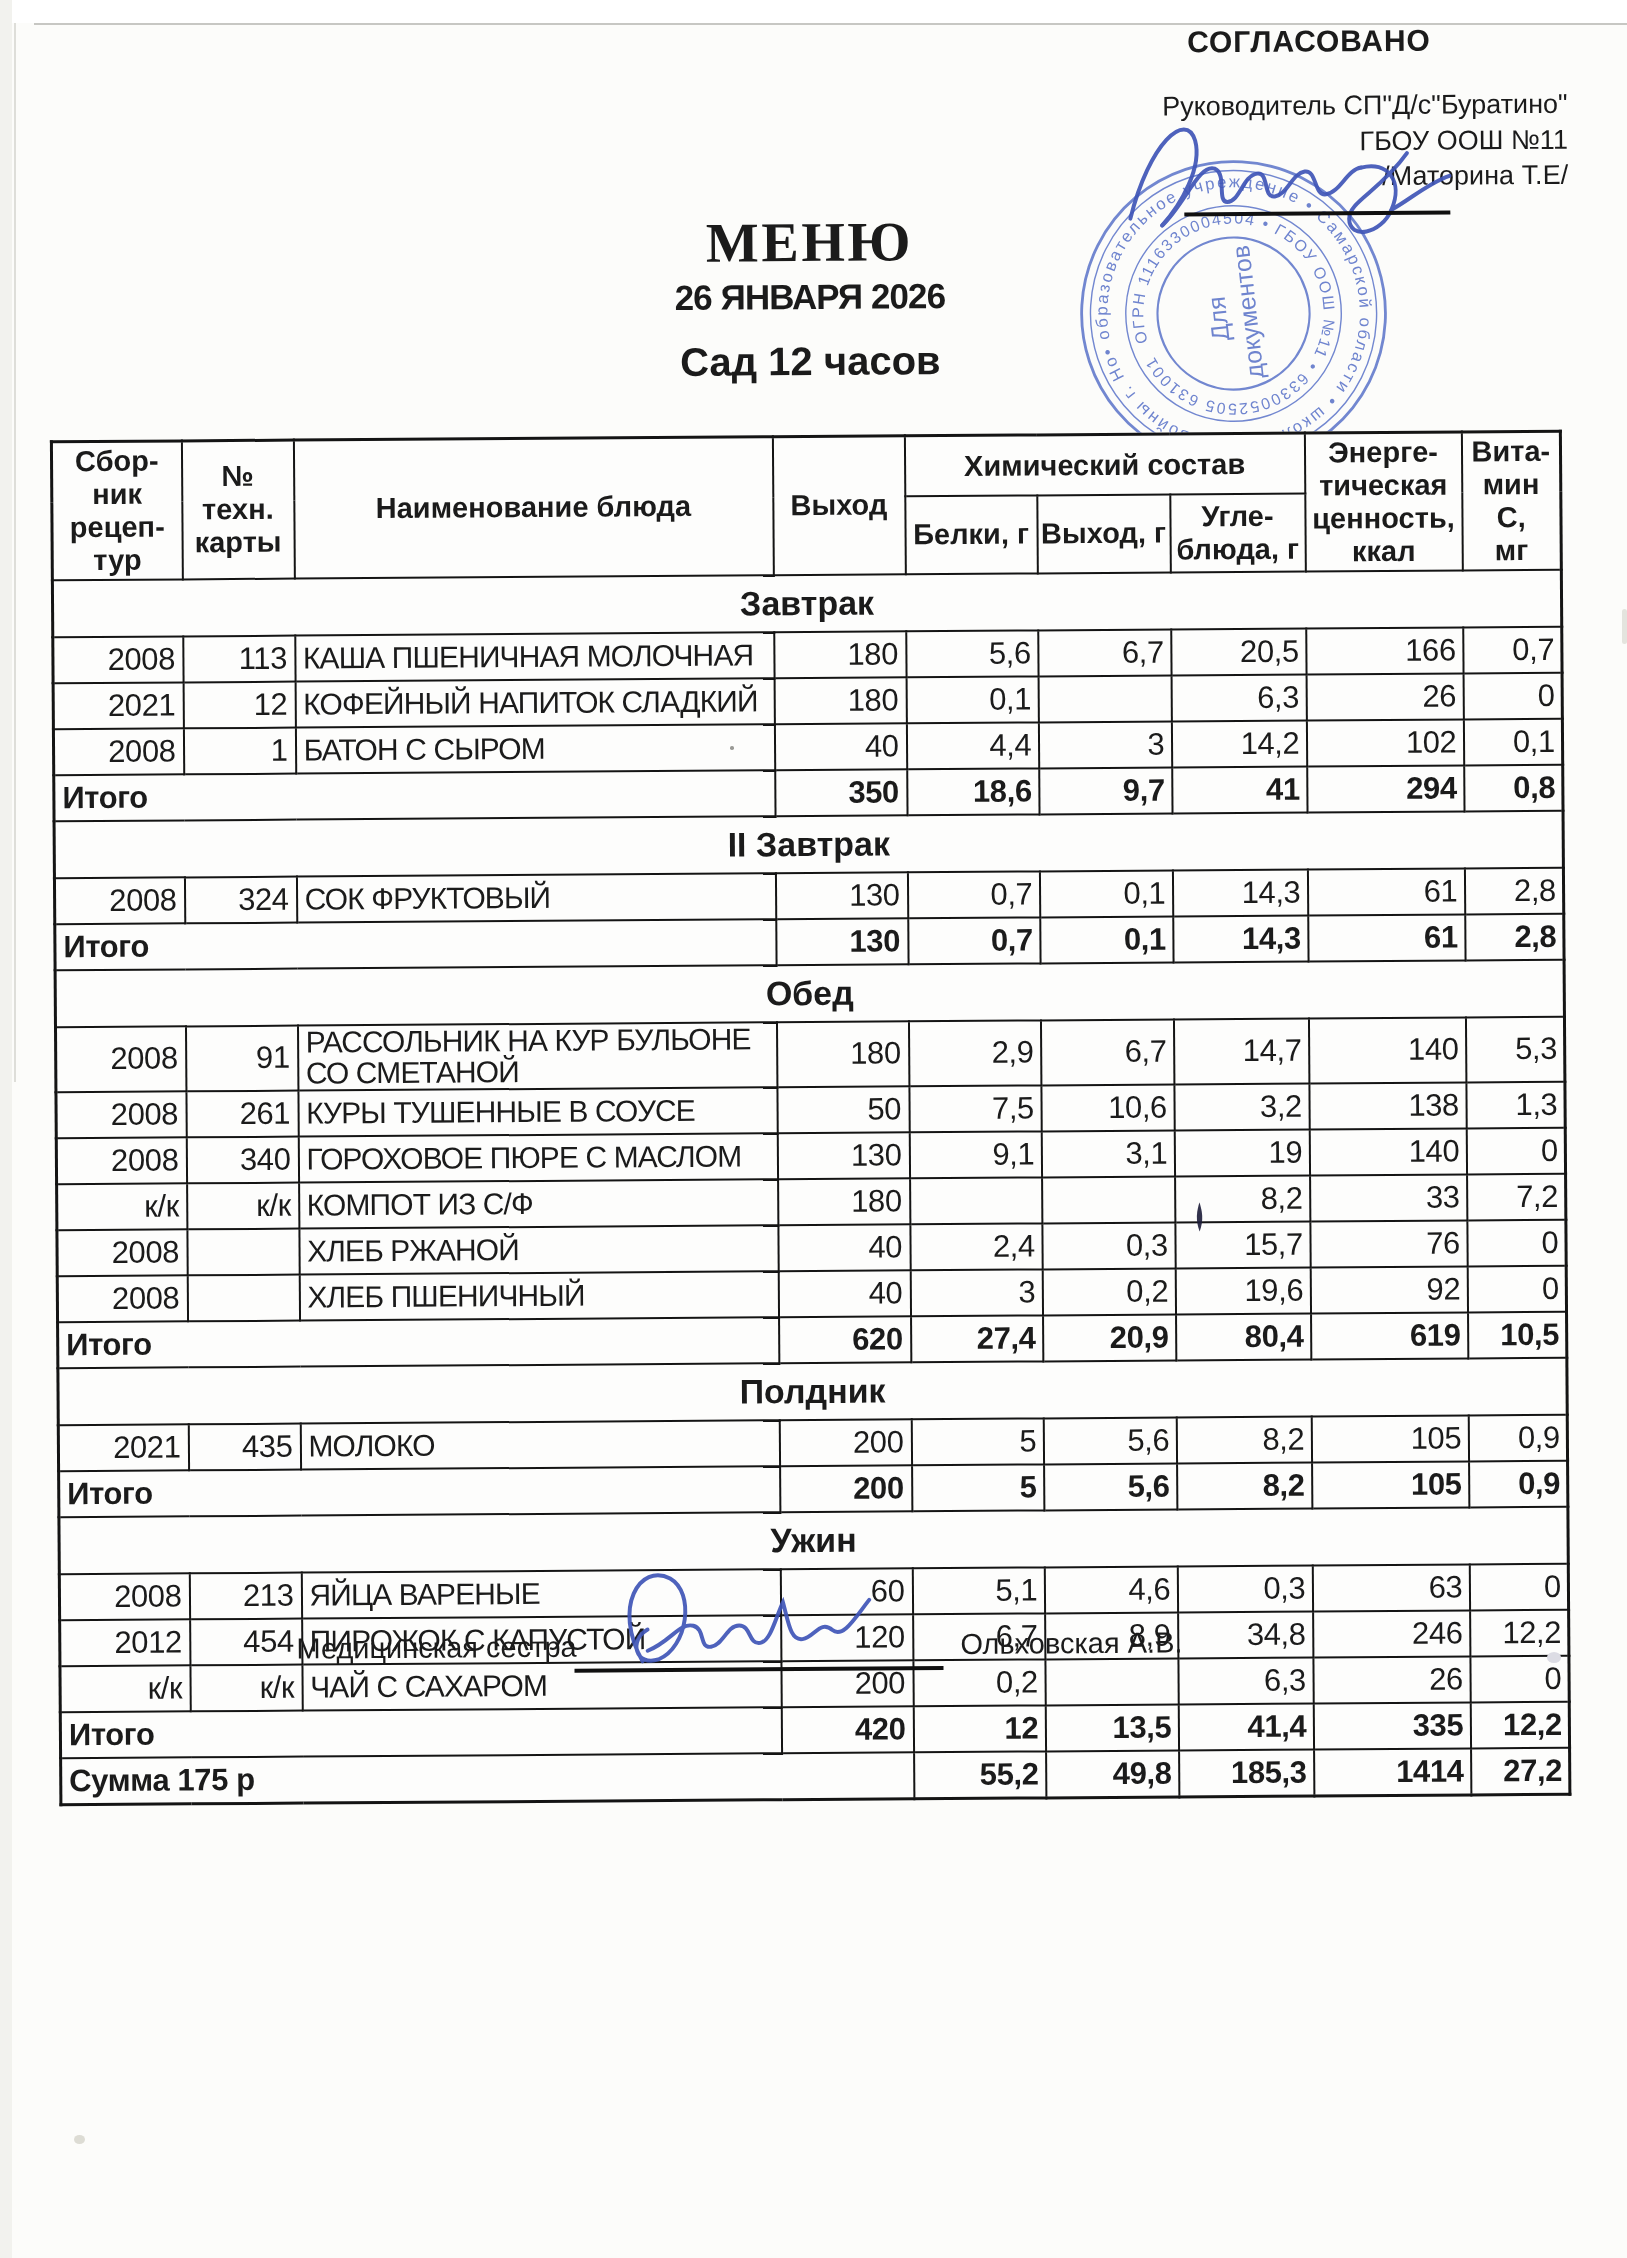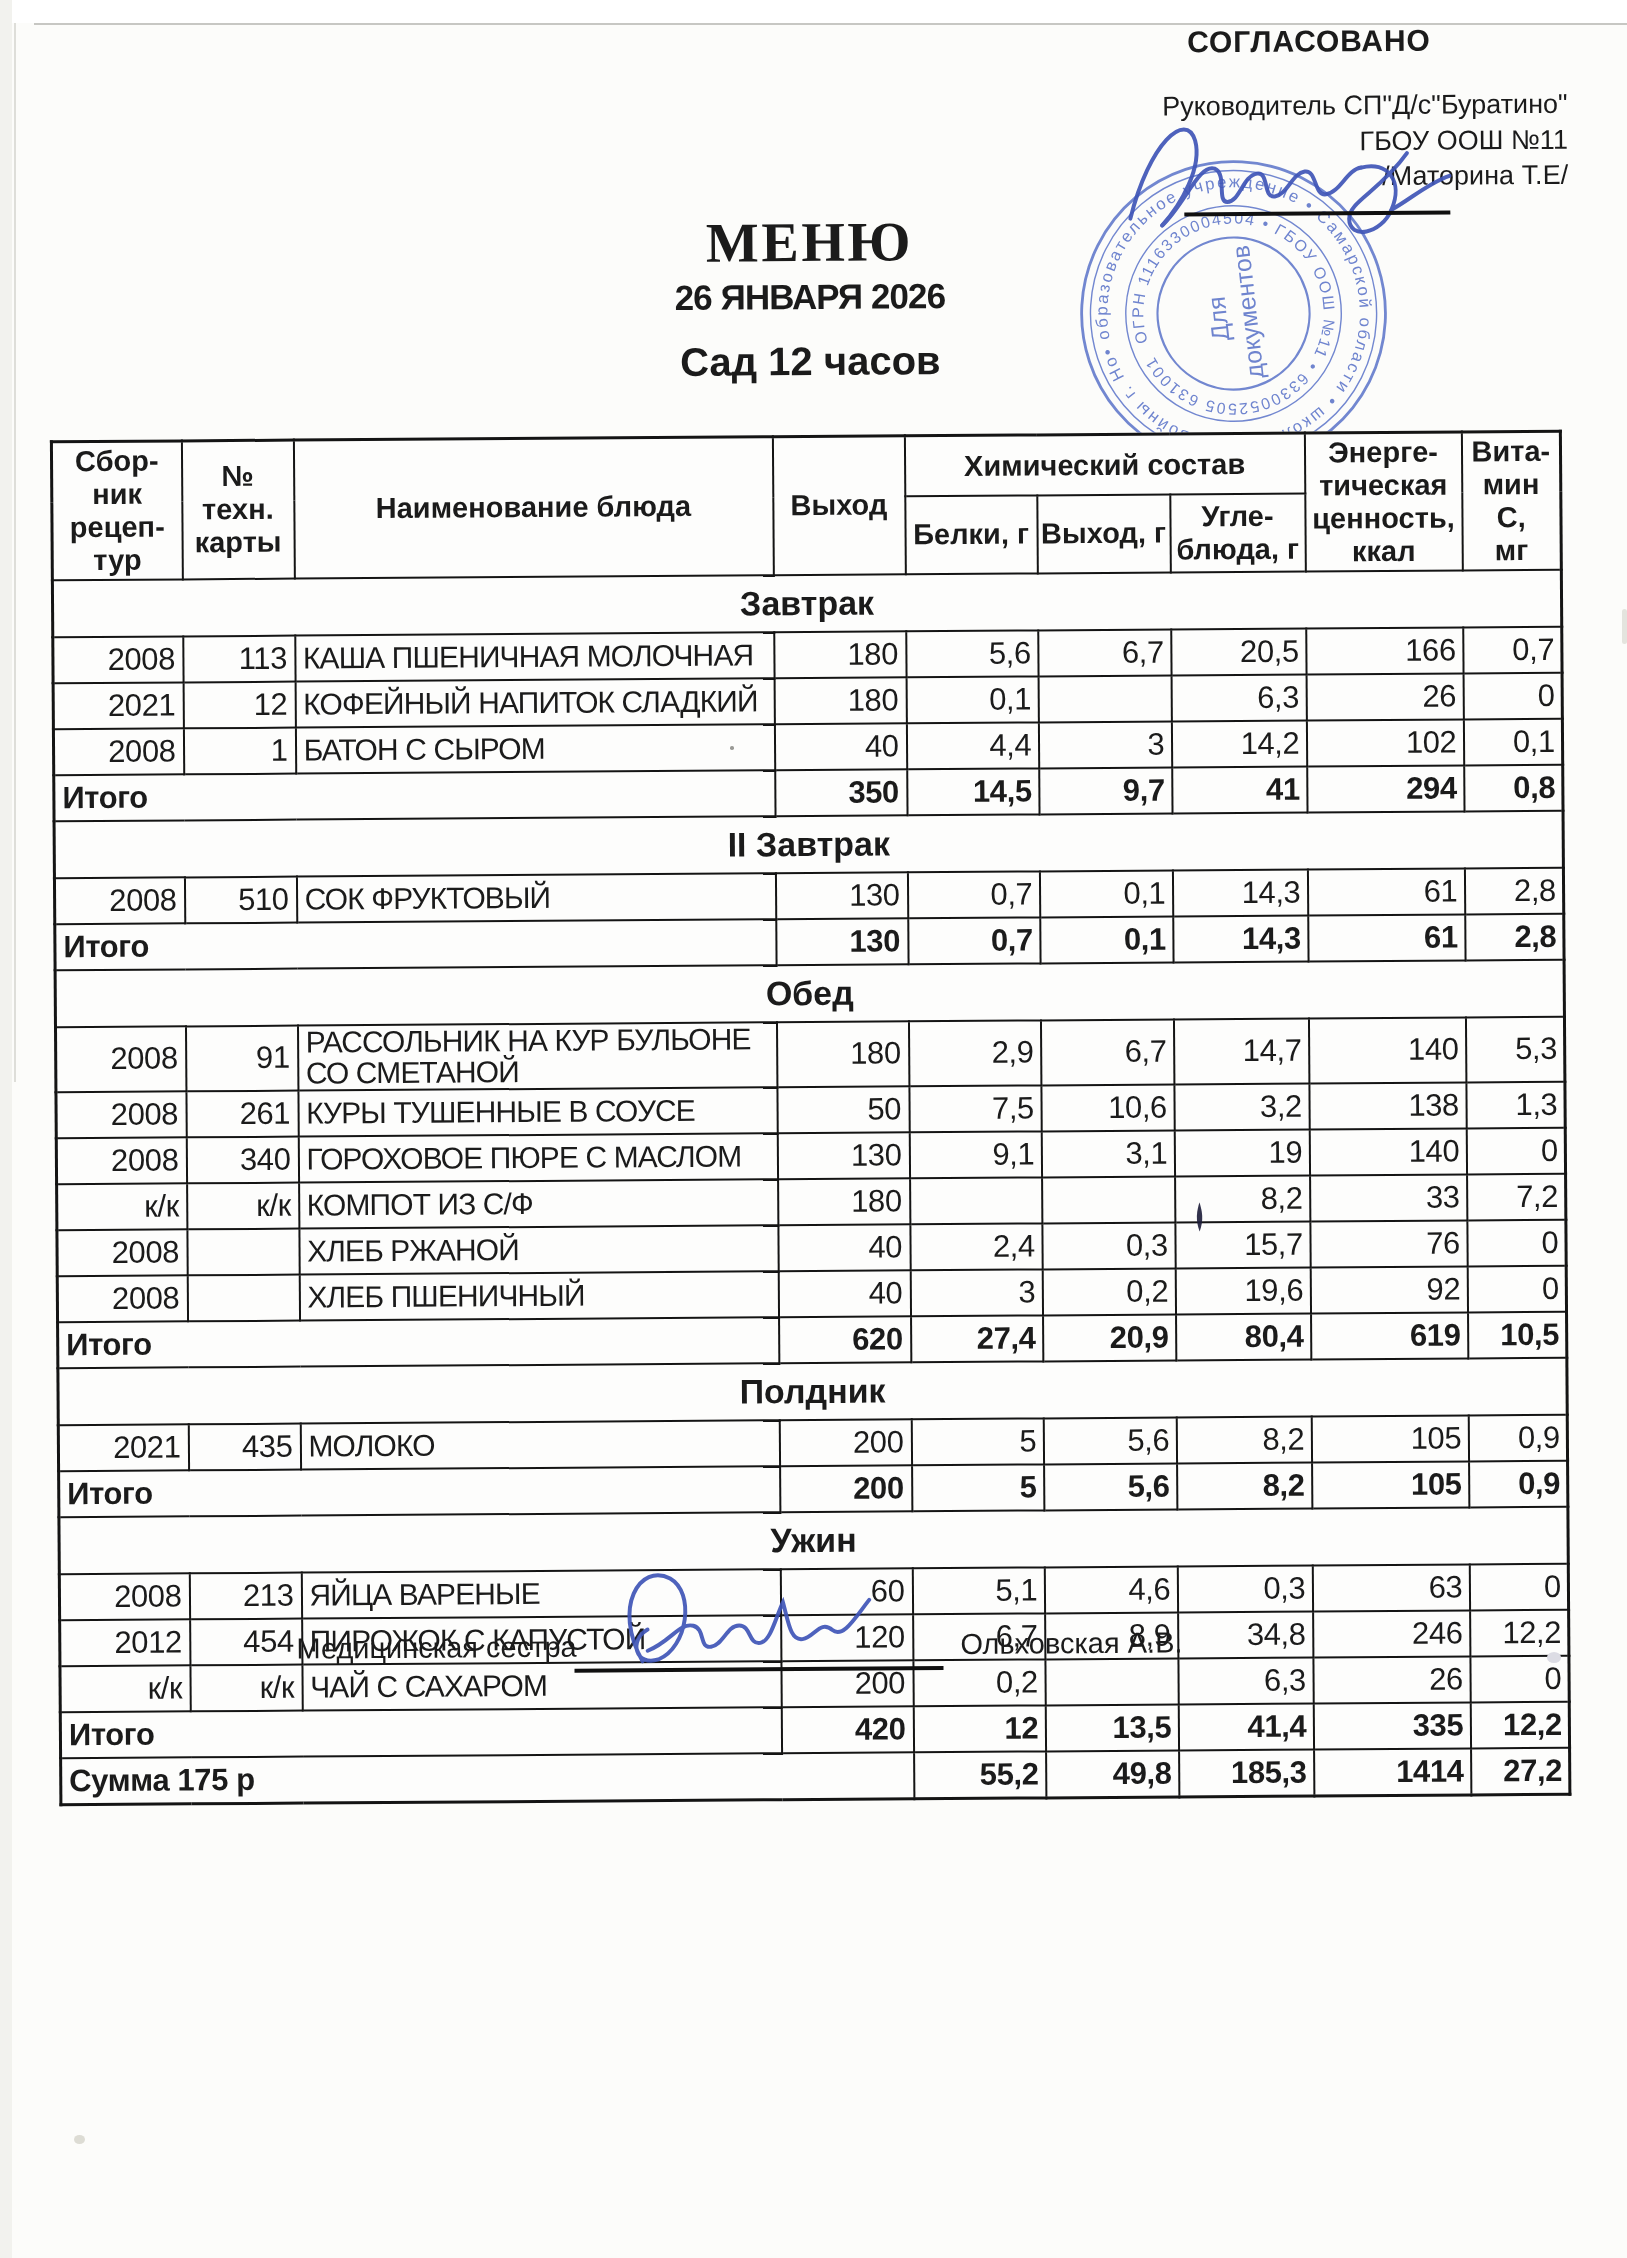--- a/index.html
+++ b/index.html
@@ -186,32 +186,32 @@
             <td class="cc">40</td>
             <td class="cr">4,4</td>
             <td class="cr">3</td>
             <td class="cr">14,2</td>
             <td class="cr">102</td>
             <td class="cr">0,1</td>
           </tr>
           <tr class="total-row">
             <td class="cl" colspan="3">Итого</td>
             <td class="cc">350</td>
-            <td class="cr">14,5</td>
+            <td class="cr">18,6</td>
             <td class="cr">9,7</td>
             <td class="cr">41</td>
             <td class="cr">294</td>
             <td class="cr">0,8</td>
           </tr>
           <tr class="section-row">
             <td class="cc" colspan="9">II Завтрак</td>
           </tr>
           <tr>
             <td class="cc">2008</td>
-            <td class="cc">510</td>
+            <td class="cc">324</td>
             <td class="cl dish">СОК ФРУКТОВЫЙ</td>
             <td class="cc">130</td>
             <td class="cr">0,7</td>
             <td class="cr">0,1</td>
             <td class="cr">14,3</td>
             <td class="cr">61</td>
             <td class="cr">2,8</td>
           </tr>
           <tr class="total-row">
             <td class="cl" colspan="3">Итого</td>

